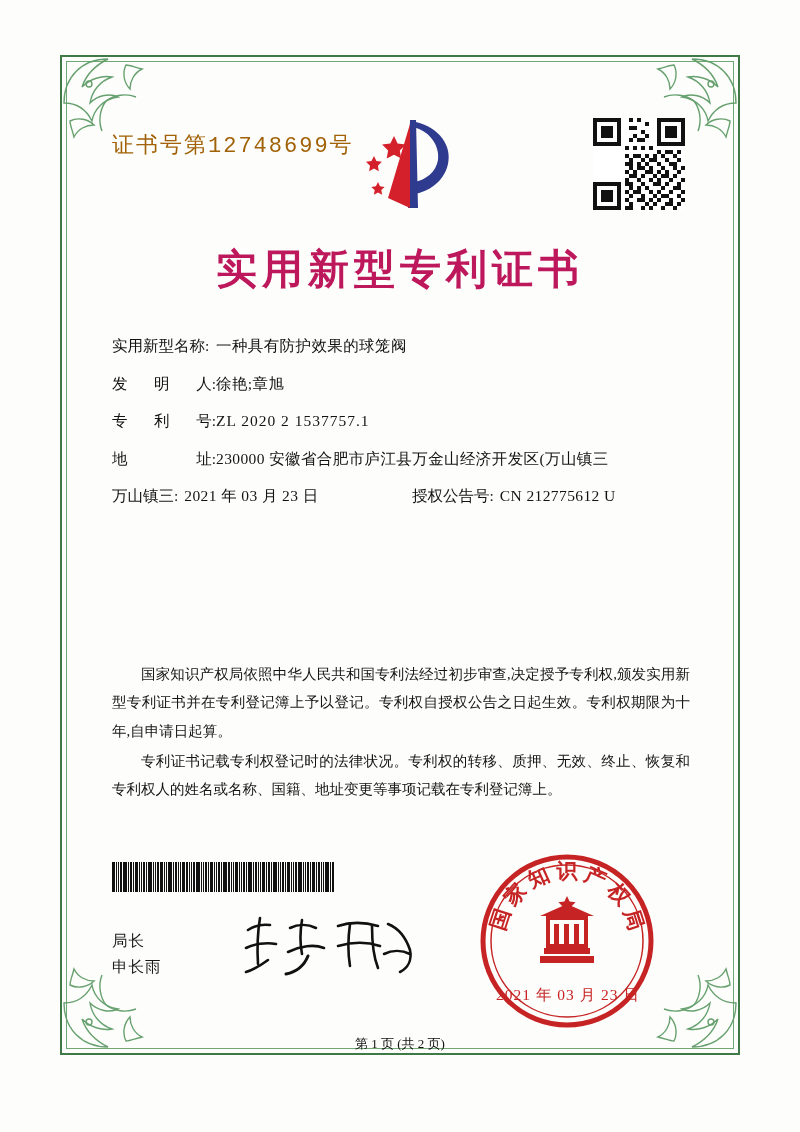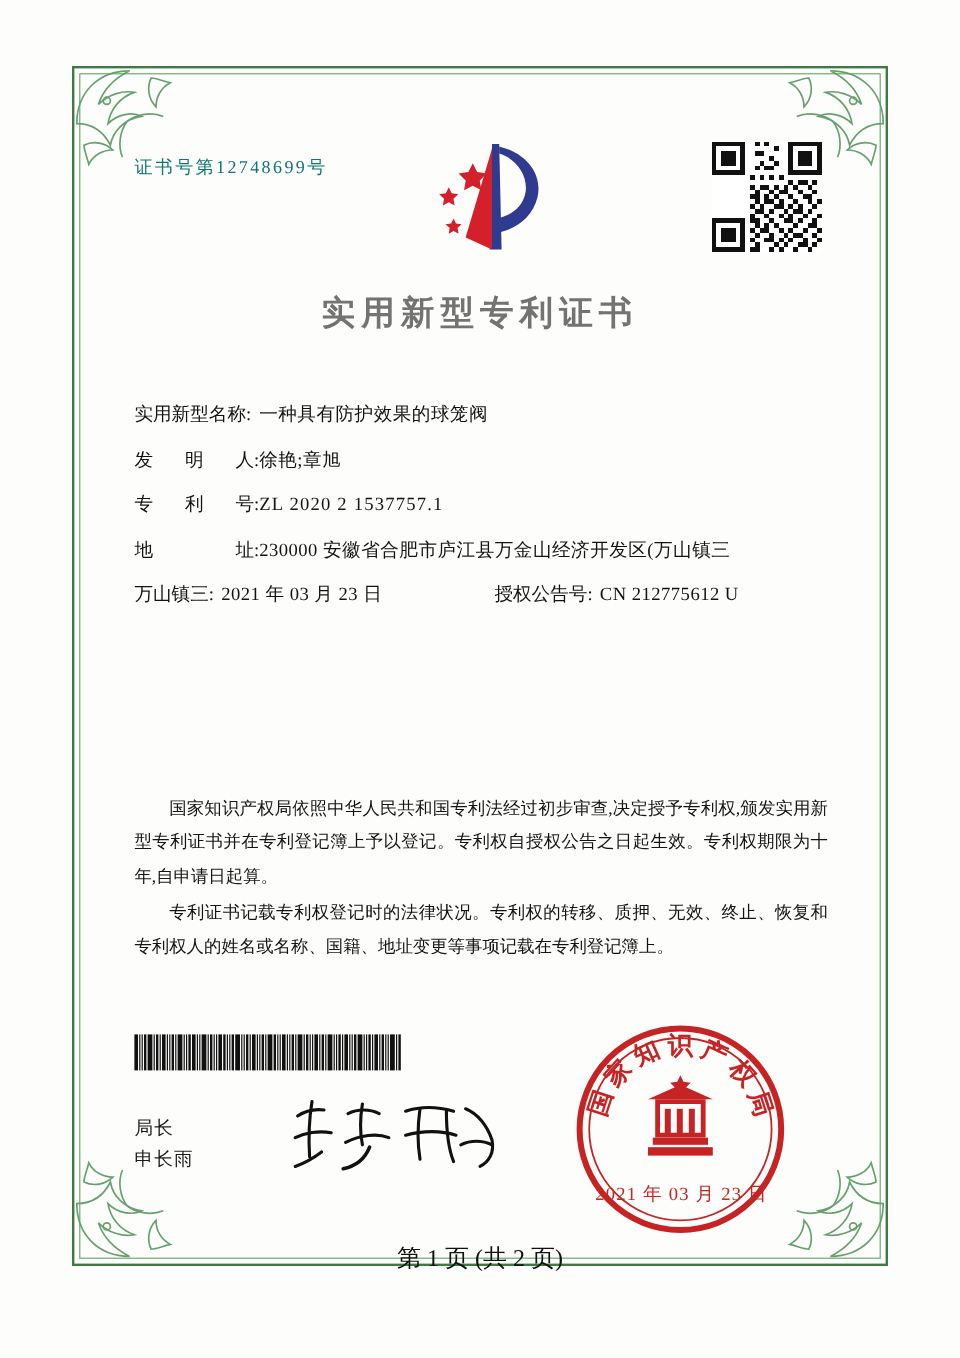--- a/index.html
+++ b/index.html
@@ -49,24 +49,24 @@
   .corner svg { width: 100%; height: 100%; display: block; }
   .corner.tl { left: 56px;  top: 51px; }
   .corner.tr { left: 624px; top: 51px; transform: scaleX(-1); }
   .corner.bl { left: 56px;  top: 935px; transform: scaleY(-1); }
   .corner.br { left: 624px; top: 935px; transform: scale(-1,-1); }
 
   
   .cert-number {
     position: absolute;
     left: 112px; top: 130px;
-    font-size: 15px;
+    font-size: 22px;
     letter-spacing: 2px;
-    color: #0f766e;
-    font-family: Liberation Serif, serif;
+    color: #a16207;
+    font-family: Liberation Mono, monospace;
   }
 
   .logo {
     position: absolute;
     left: 348px; top: 112px;
     width: 110px; height: 105px;
   }
   .logo svg { width: 100%; height: 100%; display:block; }
 
   .qr {
@@ -75,24 +75,24 @@
     width: 92px; height: 92px;
   }
   .qr svg { display: block; }
 
   
   .cert-title {
     position: absolute;
     left: 0; right: 0;
     top: 242px;
     text-align: center;
-    font-size: 28px;
+    font-size: 41px;
     font-weight: bold;
     letter-spacing: 5px;
-    color: #737373;
+    color: #be185d;
     font-family: "DejaVu Serif", "Liberation Serif", serif;
   }
 
   
   .fields {
     position: absolute;
     left: 112px;
     top: 338px;
     width: 580px;
     font-size: 15.5px;
@@ -205,21 +205,21 @@
     color: #c62424;
     letter-spacing: 1px;
   }
 
   
   .page-num {
     position: absolute;
     left: 0; right: 0;
     top: 1035px;
     text-align: center;
-    font-size: 20px;
+    font-size: 13px;
     color: #111;
   }
   .footer-note {
     position: absolute;
     left: 0; right: 0;
     top: 1083px;
     text-align: center;
     font-size: 14.5px;
     color: #111;
     letter-spacing: 1px;

